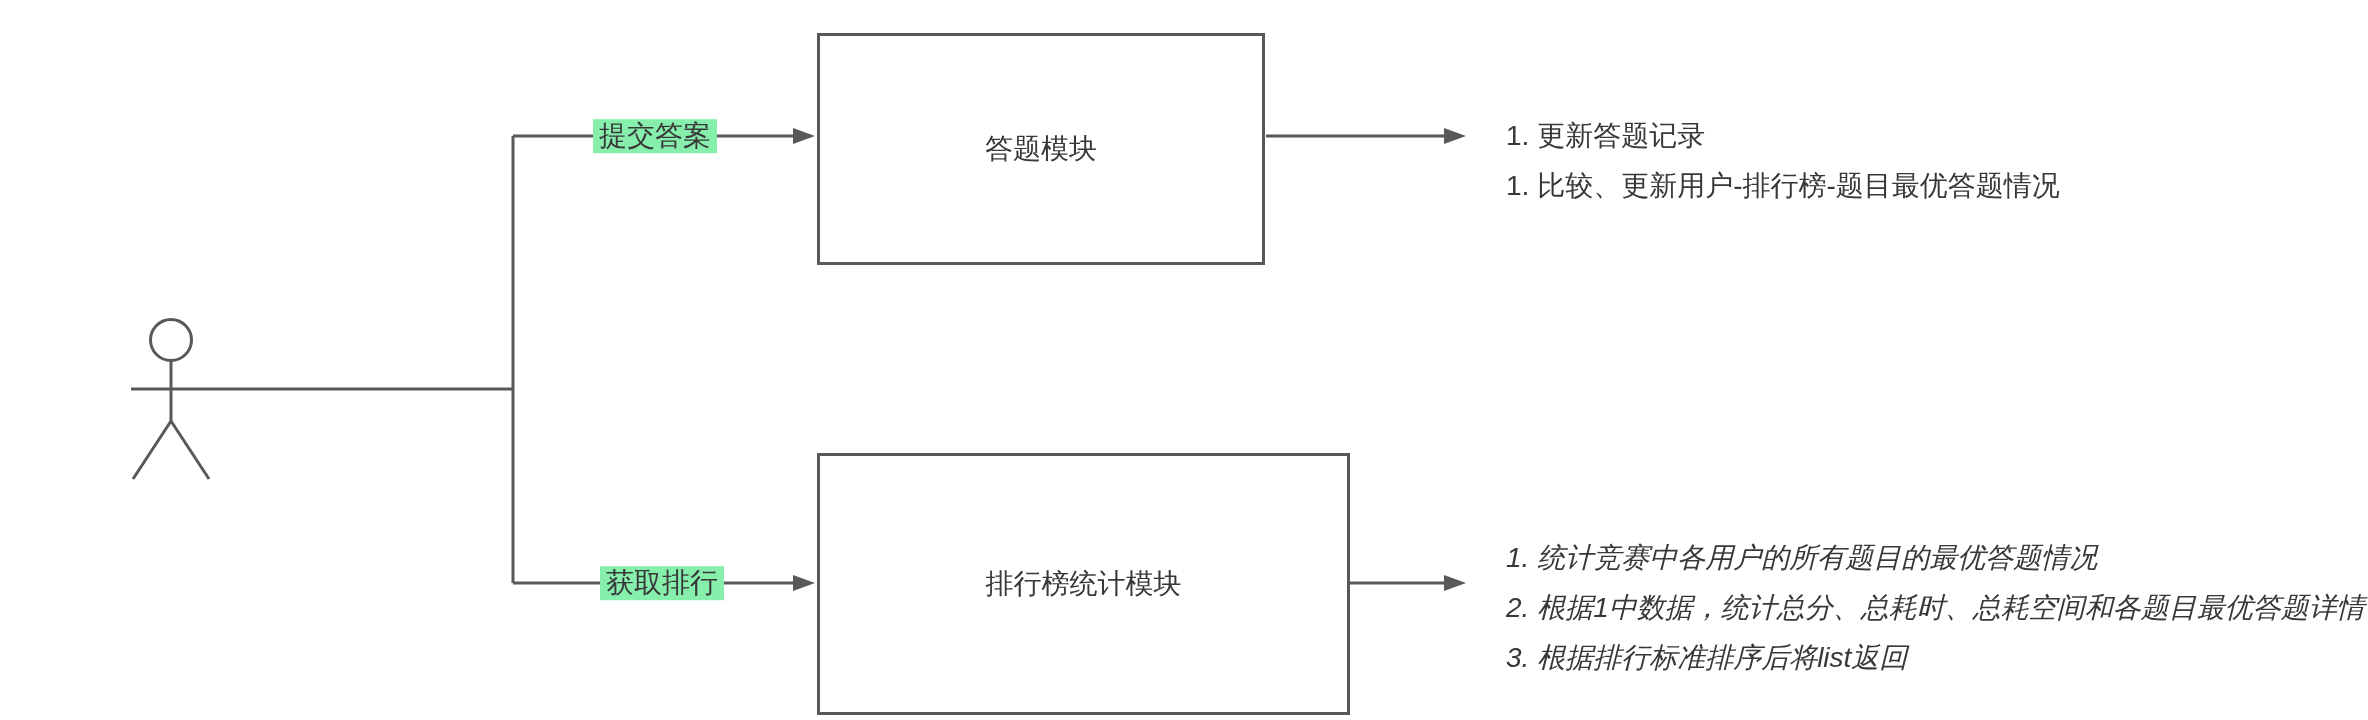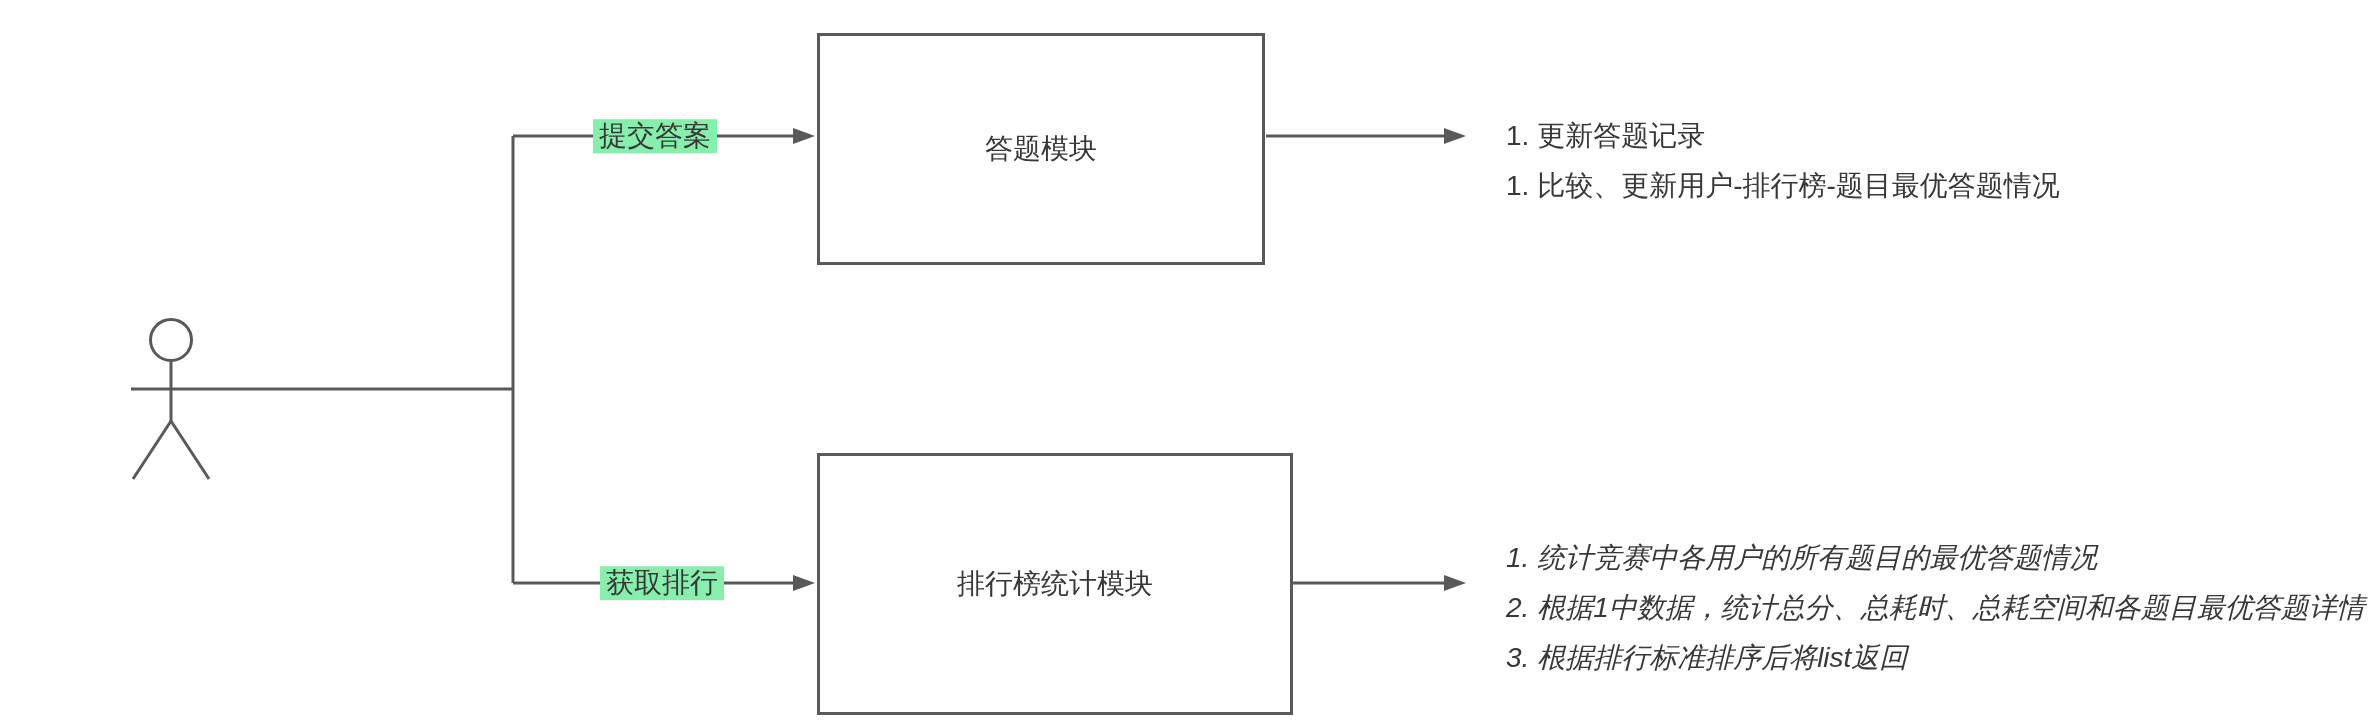--- a/index.html
+++ b/index.html
@@ -47,21 +47,21 @@
   }
   .output-list {
     position: absolute;
     font-size: 28px;
     color: #383838;
     line-height: 50px;
     white-space: nowrap;
     margin-left: 16px;
   }
   .box-answer   { left: 817px; top: 5px;   width: 448px; height: 232px; margin-top: 28px; }
-  .box-rank     { left: 817px; top: 453px; width: 476px; height: 262px; }
+  .box-rank     { left: 817px; top: 453px; width: 533px; height: 262px; }
   .label-submit { left: 655px; top: 136px; }
   .label-rank   { left: 662px; top: 583px; text-align: center; }
   .list-answer  { left: 1490px; top: 111px; }
   .list-rank    { left: 1490px; top: 533px; font-style: italic; }
 </style>
 </head>
 <body>
 
 <div class="canvas">
 

